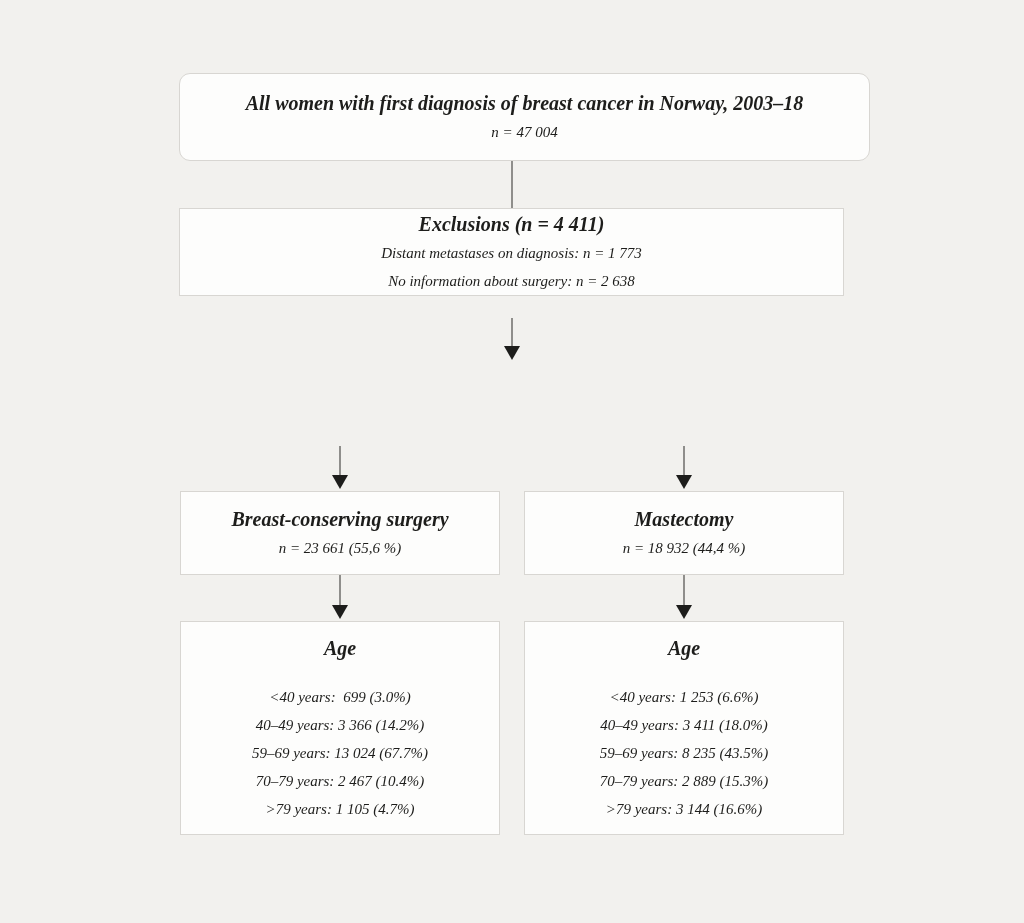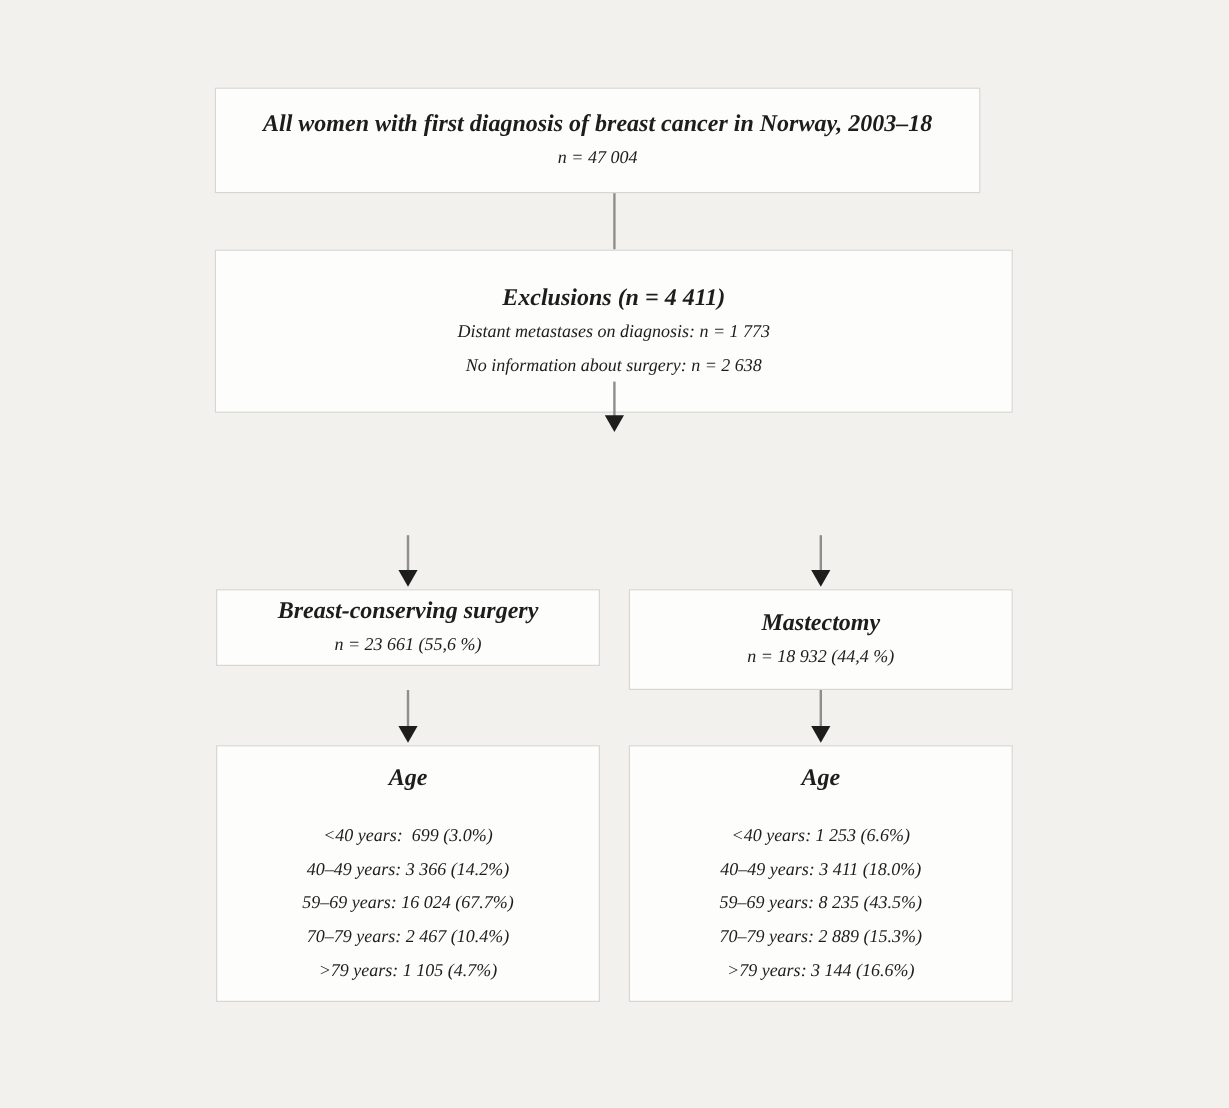--- a/index.html
+++ b/index.html
@@ -43,24 +43,24 @@
   }
   .box-sub, .box-line {
     font-weight: normal;
     font-size: 15px;
     line-height: 28px;
     white-space: pre;
   }
   .age-title { margin-bottom: 20px; }
 
   
-  #box-all-women   { left: 179px; top: 73px;  width: 638px; height: 88px; }
-  #box-exclusions  { left: 179px; top: 208px; width: 665px; height: 136px; font-style: italic; }
+  #box-all-women   { left: 179px; top: 73px;  width: 691px; height: 88px; border-radius: 11px; }
+  #box-exclusions  { left: 179px; top: 208px; width: 665px; height: 88px; font-style: italic; }
   #box-study       { left: 179px; top: 362px; width: 665px; height: 84px; }
-  #box-bcs         { left: 180px; top: 491px; width: 320px; height: 64px; }
+  #box-bcs         { left: 180px; top: 491px; width: 320px; height: 84px; }
   #box-mastectomy  { left: 524px; top: 491px; width: 320px; height: 84px; align-items: center; }
   #box-bcs-age     { left: 180px; top: 621px; width: 320px; height: 214px; }
   #box-mast-age    { left: 524px; top: 621px; width: 320px; height: 214px; }
 
   
   .connector {
     position: absolute;
     width: 2px;
     margin-left: -1px;
     background: var(--connector);
@@ -125,21 +125,21 @@
 
   <div class="connector" id="c4a"></div>
   <div class="arrow-down" id="c4a-arrow"></div>
   <div class="connector" id="c4b"></div>
   <div class="arrow-down" id="c4b-arrow"></div>
 
   <div class="box" id="box-bcs-age">
     <div class="box-title age-title">Age</div>
     <div class="box-line">&lt;40 years:  699 (3.0%)</div>
     <div class="box-line">40–49 years: 3 366 (14.2%)</div>
-    <div class="box-line">59–69 years: 16 024 (67.7%)</div>
+    <div class="box-line">59–69 years: 13 024 (67.7%)</div>
     <div class="box-line">70–79 years: 2 467 (10.4%)</div>
     <div class="box-line">&gt;79 years: 1 105 (4.7%)</div>
   </div>
 
   <div class="box" id="box-mast-age">
     <div class="box-title age-title">Age</div>
     <div class="box-line">&lt;40 years: 1 253 (6.6%)</div>
     <div class="box-line">40–49 years: 3 411 (18.0%)</div>
     <div class="box-line">59–69 years: 8 235 (43.5%)</div>
     <div class="box-line">70–79 years: 2 889 (15.3%)</div>

